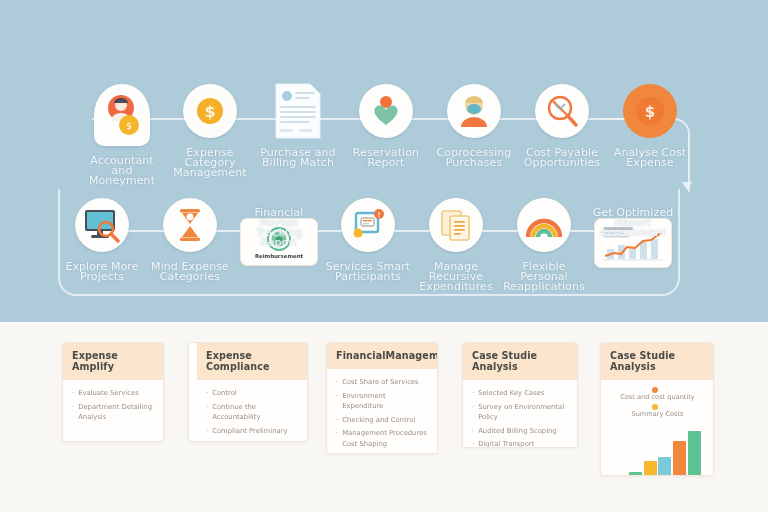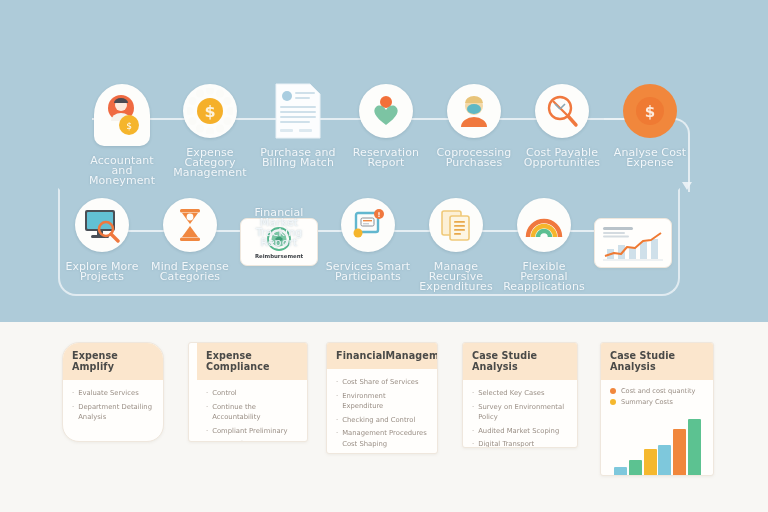--- a/index.html
+++ b/index.html
@@ -99,21 +99,21 @@
     filter:blur(.3px);
   }
   .card-body{padding:8px 9px 10px 9px;}
   .bullet{
     display:flex;font-size:6.8px;line-height:10.5px;color:#9a8f86;
     margin-bottom:3px;filter:blur(.35px);
   }
   .bullet .dot{margin-right:4px;}
 
   
-  .legend-row{display:flex;align-items:center;margin-bottom:3px;}
+  .legend-row{display:flex;align-items:center;margin-bottom:3px;flex-direction:column;}
   .legend-swatch{width:6px;height:6px;border-radius:50%;margin-right:5px;flex:none;}
   .legend-text{font-size:6.6px;color:#9a8f86;filter:blur(.35px);}
   .bars{
     display:flex;align-items:flex-end;justify-content:space-between;
     height:70px;padding:0 4px;margin-top:6px;
   }
   .bar{width:13px;border-radius:1px;}
 </style>
 </head>
 <body>
@@ -337,27 +337,29 @@
             <rect x="4" y="12.5" width="26" height="2" rx="1" fill="#d4dbe0"></rect>
             <rect x="8" y="26" width="7" height="10" fill="#cfe0ea"></rect>
             <rect x="19" y="22" width="7" height="14" fill="#cfe0ea"></rect>
             <rect x="30" y="24" width="7" height="12" fill="#cfe0ea"></rect>
             <rect x="41" y="19" width="7" height="17" fill="#cfe0ea"></rect>
             <rect x="52" y="16" width="7" height="20" fill="#cfe0ea"></rect>
             <polyline points="6,33 15,30 22,31 28,24 36,25 44,18 52,17 62,10" fill="none" stroke="#ef7a33" stroke-width="2" stroke-linejoin="round"></polyline>
             <line x1="4" y1="37" x2="64" y2="37" stroke="#dde4e9" stroke-width="1"></line>
           </svg>
         </div>
+        <div class="node-label">Get Optimized
+Report Assessment</div>
       </div>
     </div>
   </div>
 
   <div class="cards">
 
-    <div class="card" style="left:62px;width:100px;height:98px;border-radius:17px;">
+    <div class="card" style="left:62px;width:100px;height:98px;">
       <div class="card-head">
         <div class="card-title">Expense Amplify</div>
       </div>
       <div class="card-body">
         <div class="bullet">
             <span class="dot">·</span>
             <span>Evaluate Services</span>
           </div>
         <div class="bullet">
             <span class="dot">·</span>
@@ -425,21 +427,21 @@
         <div class="bullet">
             <span class="dot">·</span>
             <span>Selected Key Cases</span>
           </div>
         <div class="bullet">
             <span class="dot">·</span>
             <span>Survey on Environmental Policy</span>
           </div>
         <div class="bullet">
             <span class="dot">·</span>
-            <span>Audited Market Scoping</span>
+            <span>Audited Billing Scoping</span>
           </div>
         <div class="bullet">
             <span class="dot">·</span>
             <span>Digital Transport Summary</span>
           </div>
       </div>
     </div>
 
     <div class="card" style="left:600px;width:112px;height:132px;">
       <div class="card-head">

